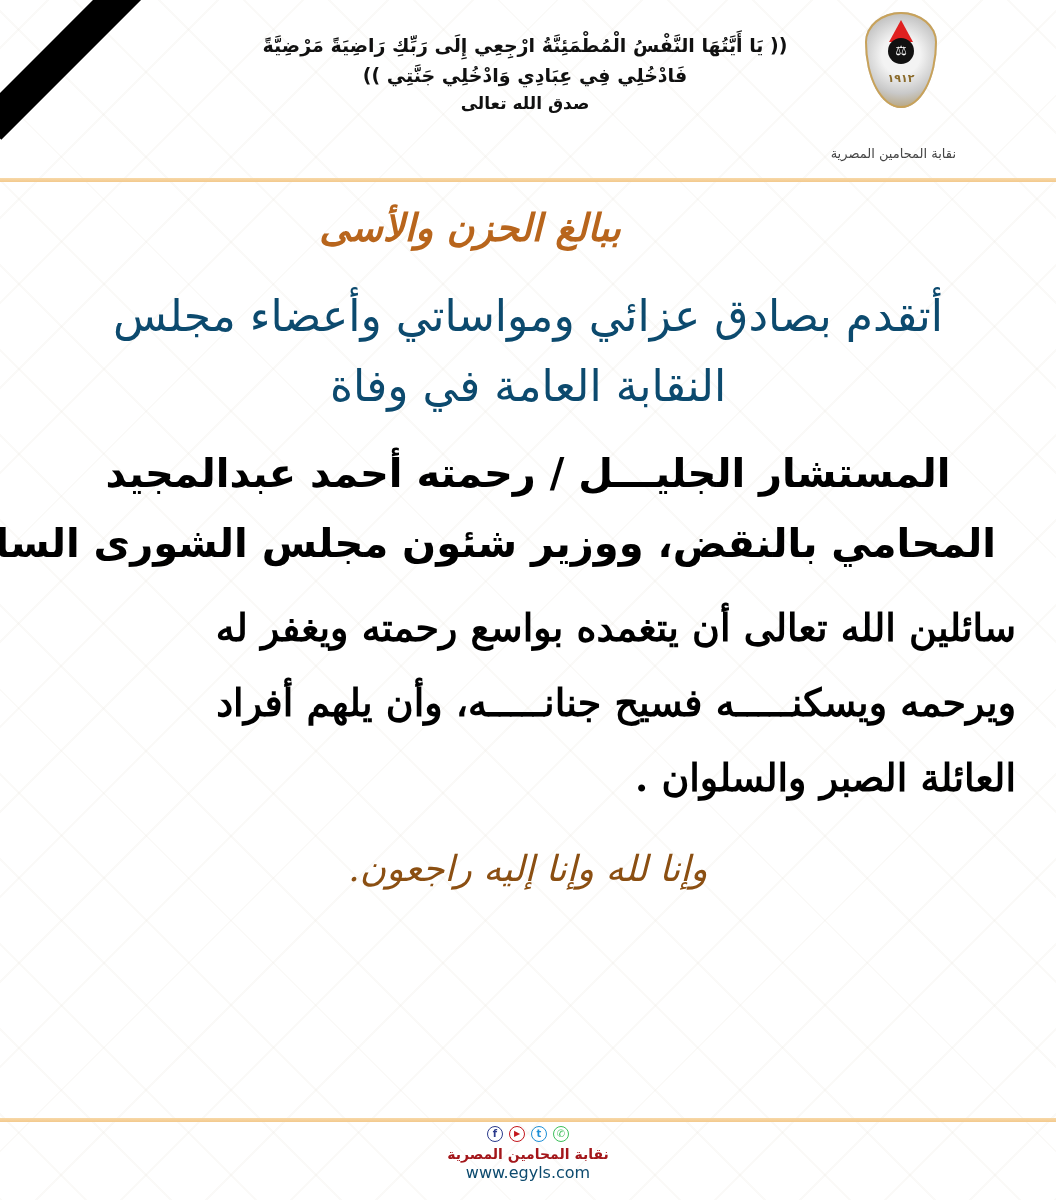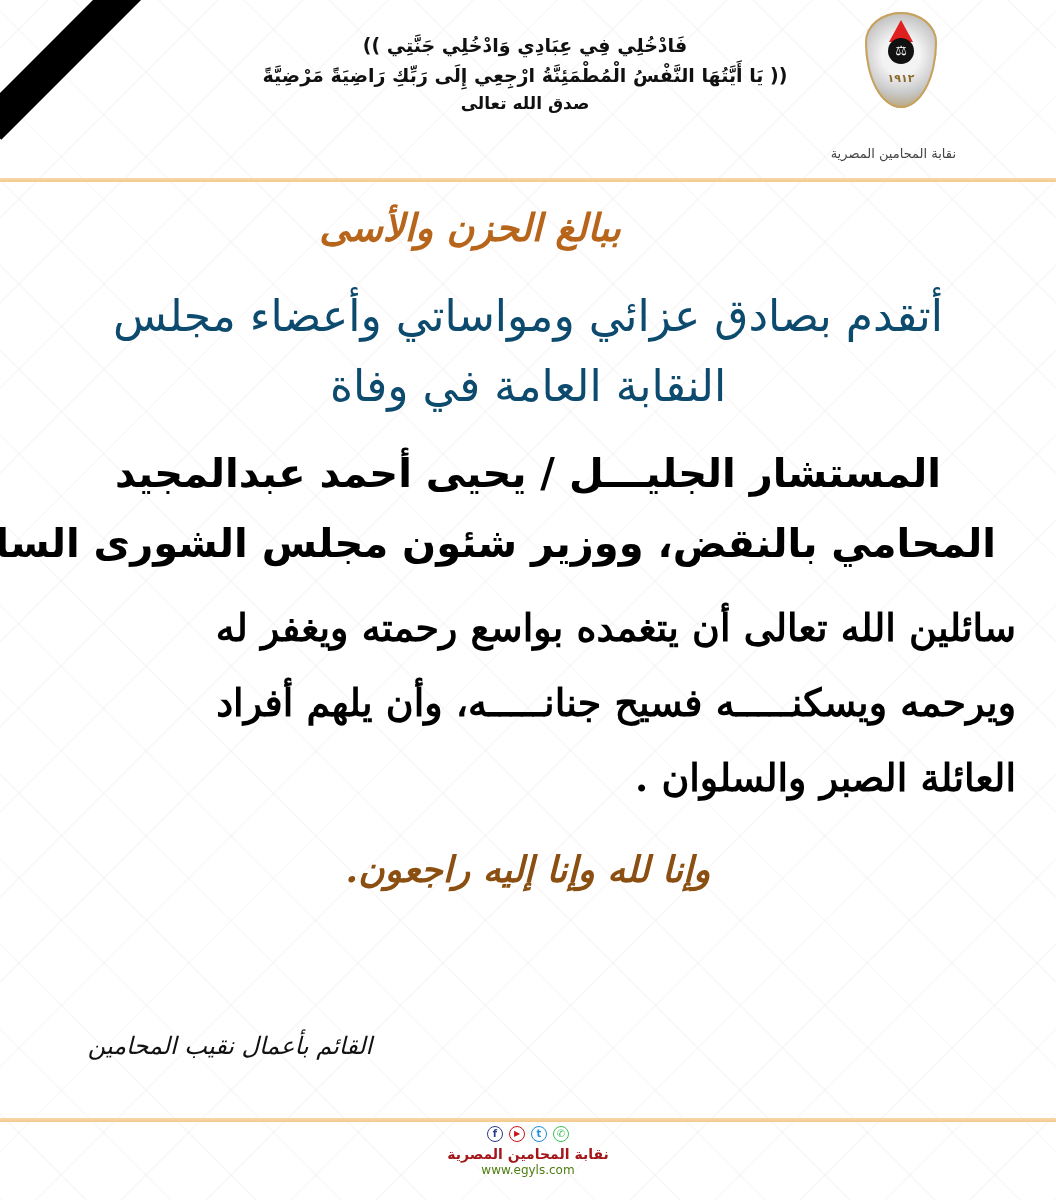--- a/index.html
+++ b/index.html
@@ -71,80 +71,79 @@
       color: #000; font-size: 40px; font-weight: bold; letter-spacing: -1px;
       font-family: "DejaVu Sans", sans-serif; white-space: nowrap;
     }
     .body-prayer {
       position: absolute; left: 40px; width: 976px; text-align: right;
       color: #000; font-size: 38px; font-weight: bold;
       font-family: "DejaVu Serif", serif; white-space: nowrap;
     }
     .closing {
       position: absolute; top: 848px; left: 0; width: 1056px; text-align: center;
-      color: #8b4f12; font-size: 36px; font-weight: bold; font-style: italic;
+      color: #8b4f12; font-size: 36px; font-weight: normal; font-style: italic;
       font-family: "DejaVu Serif", serif;
     }
     .signature {
       position: absolute; top: 1028px; left: 40px; width: 380px; text-align: center;
       color: #111; font-family: "DejaVu Serif", serif; font-style: italic;
     }
     .signature .name { font-size: 24px; line-height: 36px; }
     .signature .role { font-size: 24px; line-height: 36px; }
     .footer {
       position: absolute; top: 1126px; left: 428px; width: 200px; text-align: center;
     }
     .social-row { display: flex; justify-content: center; gap: 6px; direction: ltr; }
     .social-icon {
       width: 16px; height: 16px; border-radius: 50%; border: 1.5px solid; box-sizing: border-box;
       font-size: 10px; line-height: 13px; text-align: center; font-weight: bold;
     }
     .footer-name { color: #a3161a; font-size: 14px; font-weight: bold; margin-top: 4px; }
-    .footer-url { color: #4d7c0f; font-size: 12px; direction: ltr; margin-top: 1px; }
+    .footer-url { color: #0c4a6e; font-size: 16px; direction: ltr; margin-top: 1px; }
   </style>
 </head>
 <body>
 
 <div class="pattern"></div>
 
 <div class="mourning-ribbon"></div>
 
 <div class="header-verse">
+  <div class="verse">(( يَا أَيَّتُهَا النَّفْسُ الْمُطْمَئِنَّةُ ارْجِعِي إِلَى رَبِّكِ رَاضِيَةً مَرْضِيَّةً</div>
   <div class="verse">فَادْخُلِي فِي عِبَادِي وَادْخُلِي جَنَّتِي ))</div>
-  <div class="verse">(( يَا أَيَّتُهَا النَّفْسُ الْمُطْمَئِنَّةُ ارْجِعِي إِلَى رَبِّكِ رَاضِيَةً مَرْضِيَّةً</div>
   <div class="sadaq">صدق الله تعالى</div>
 </div>
 
 <div class="logo-wrap">
   <div class="logo-badge">
     <div class="logo-triangle"></div>
     <div class="logo-circle">⚖</div>
     <div class="logo-year">١٩١٢</div>
   </div>
   <div class="logo-caption">نقابة المحامين المصرية</div>
 </div>
 
 <div class="rule top"></div>
 
 <div class="title-sorrow">ببالغ الحزن والأسى</div>
 
 <div class="body-light" style="top:290px;">أتقدم بصادق عزائي ومواساتي وأعضاء مجلس</div>
 <div class="body-light" style="top:360px;">النقابة العامة في وفاة</div>
 
-<div class="body-bold-cond" style="top:450px;">المستشار الجليـــل / يحيى أحمد عبدالمجيد</div>
+<div class="body-bold-cond" style="top:450px;">المستشار الجليـــل / رحمته أحمد عبدالمجيد</div>
 <div class="body-bold-cond" style="top:520px;">المحامي بالنقض، ووزير شئون مجلس الشورى السابق،</div>
 
 <div class="body-prayer" style="top:605px;">سائلين الله تعالى أن يتغمده بواسع رحمته ويغفر له</div>
 <div class="body-prayer" style="top:680px;">ويرحمه ويسكنـــــه فسيح جنانـــــه، وأن يلهم أفراد</div>
 <div class="body-prayer" style="top:755px;">العائلة الصبر والسلوان .</div>
 
 <div class="closing">وإنا لله وإنا إليه راجعون.</div>
 
 <div class="signature">
-  <div class="role">القائم بأعمال نقيب المحامين</div>
 </div>
 
 <div class="rule bottom"></div>
 
 <div class="footer">
   <div class="social-row">
     <span class="social-icon" style="color:#2b3a8c;border-color:#2b3a8c;">f</span>
     <span class="social-icon" style="color:#c4161c;border-color:#c4161c;font-size:8px;">▶</span>
     <span class="social-icon" style="color:#1d8fd6;border-color:#1d8fd6;">t</span>
     <span class="social-icon" style="color:#3cbf5a;border-color:#3cbf5a;">✆</span>

